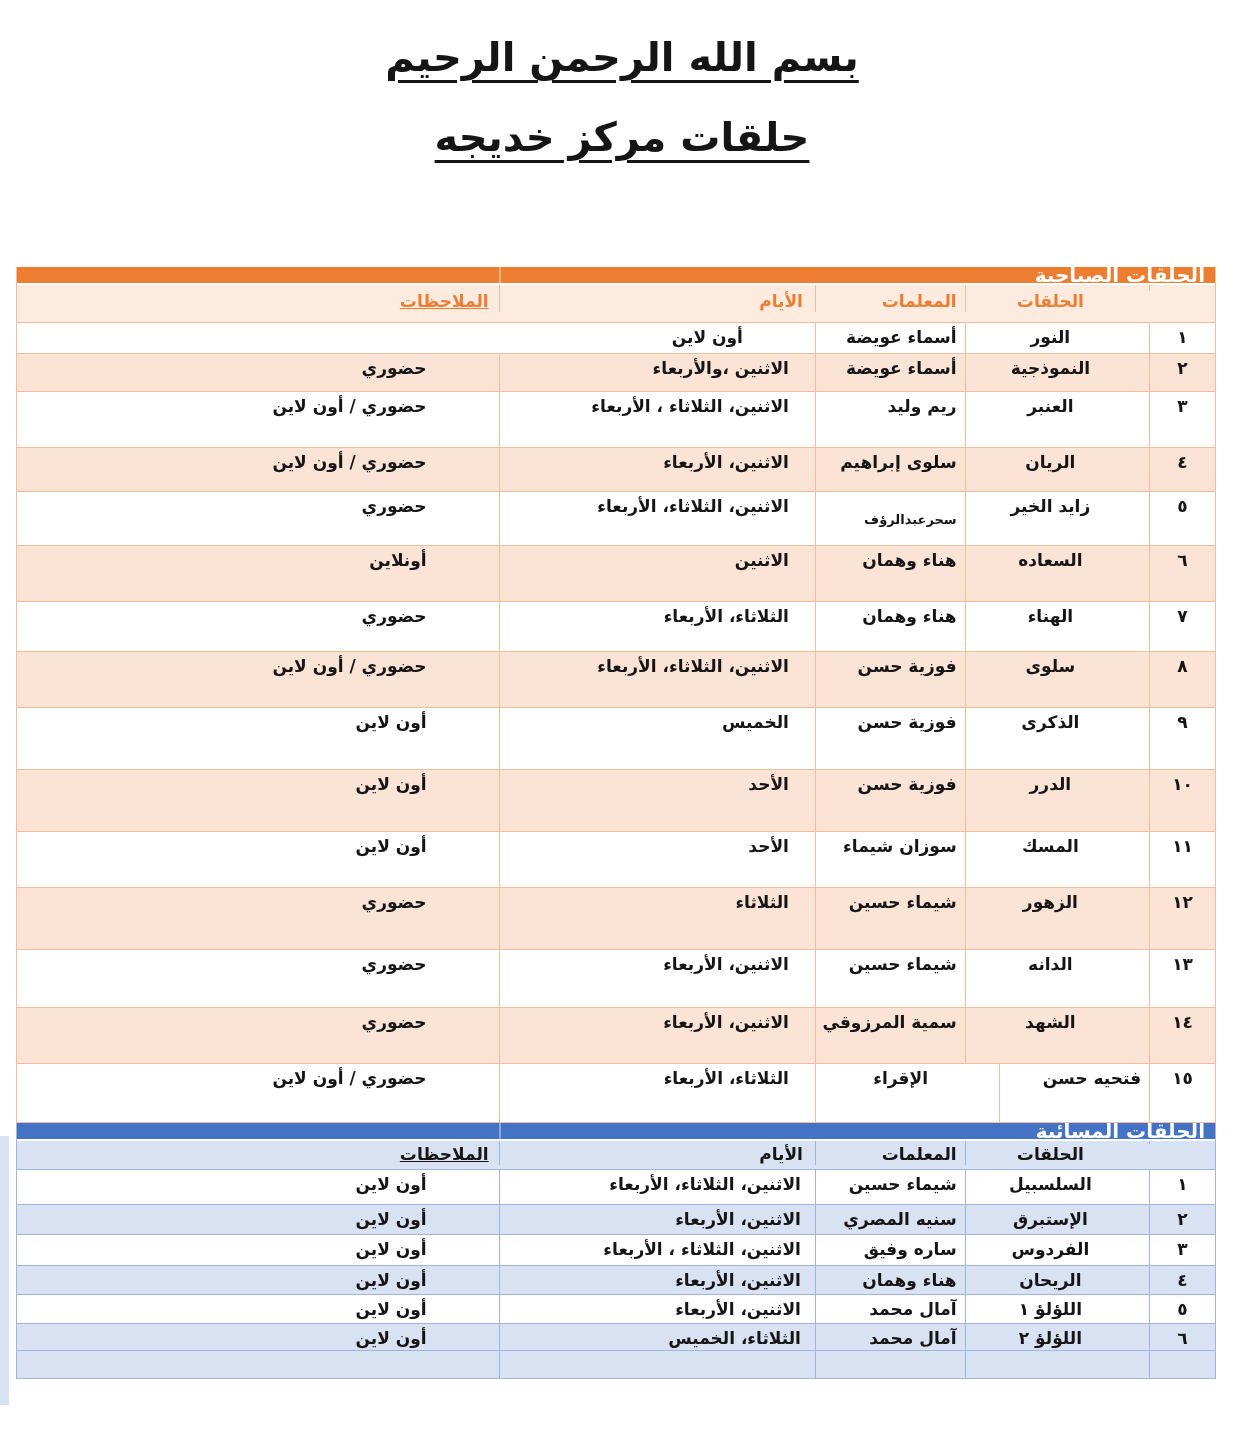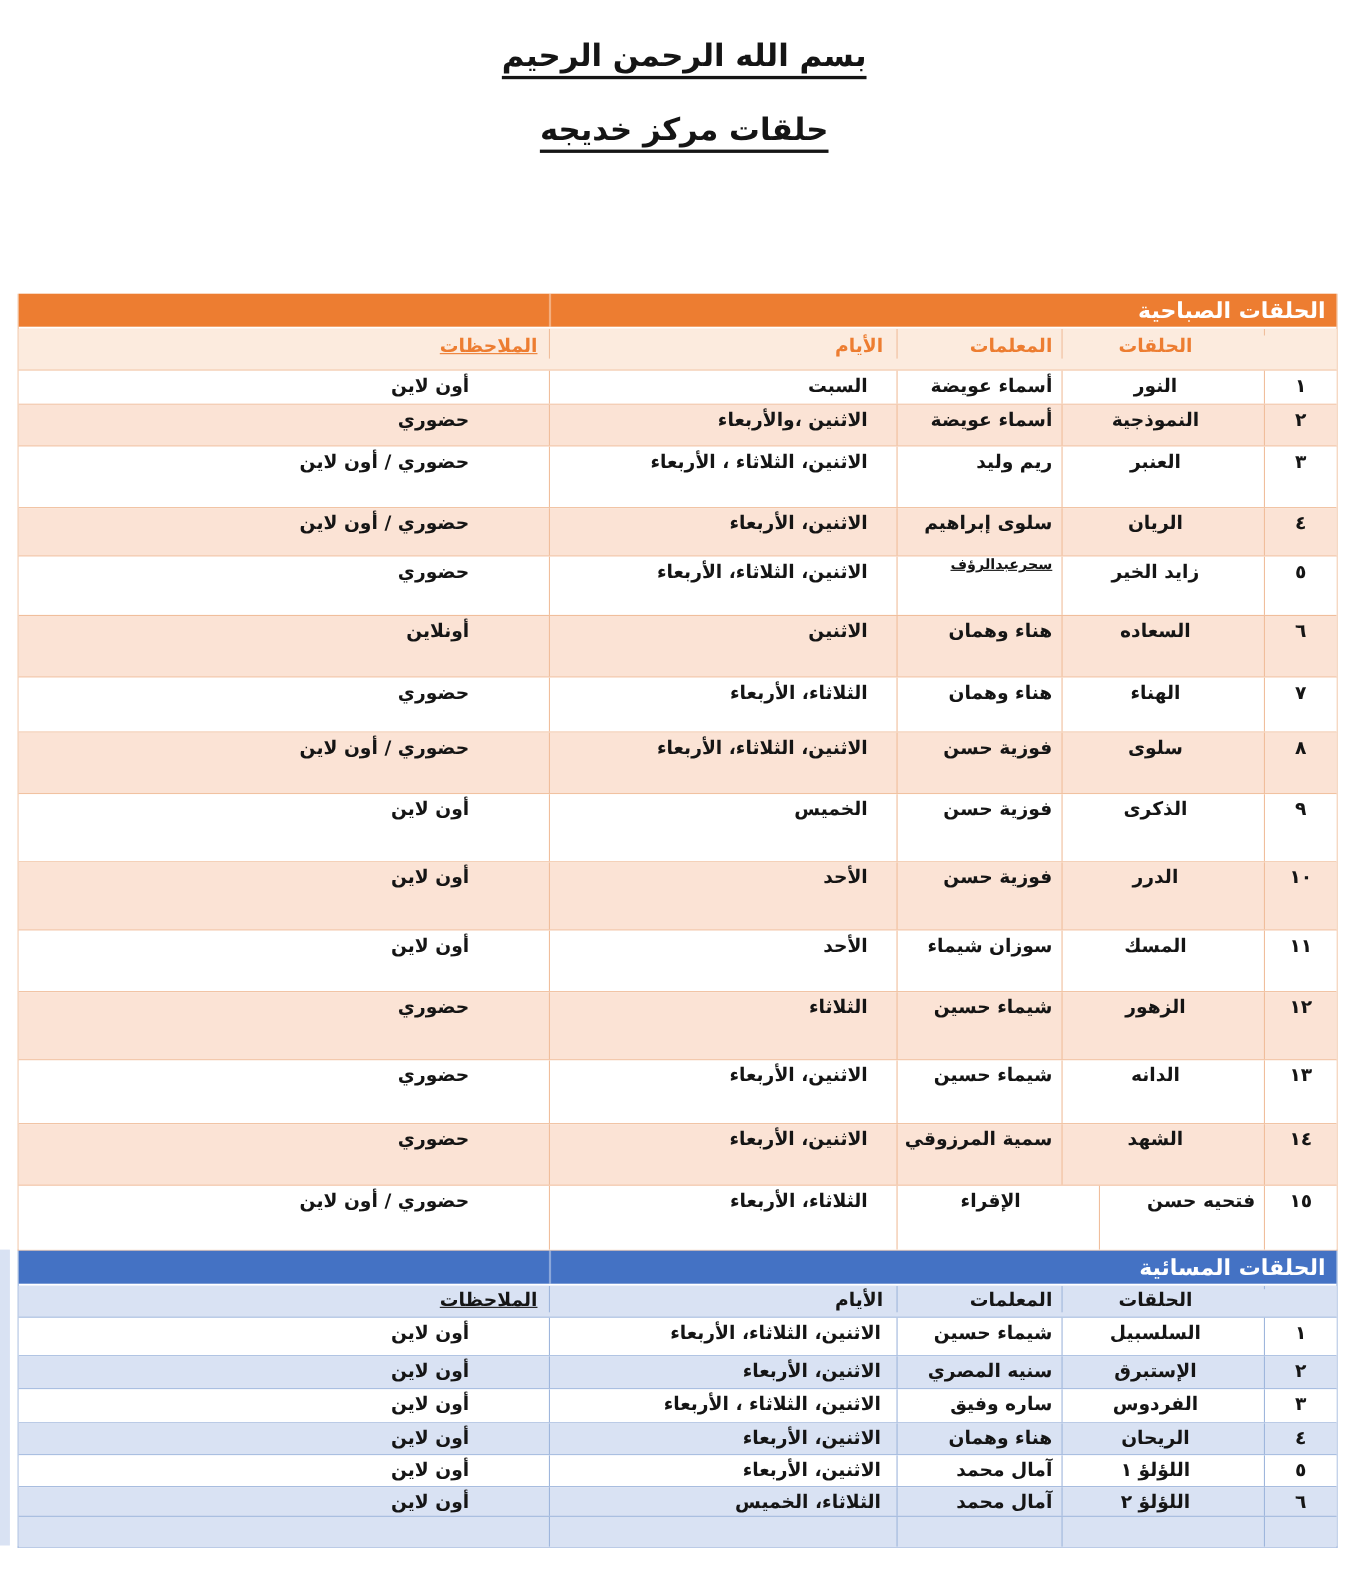--- a/index.html
+++ b/index.html
@@ -6,34 +6,34 @@
   body{
     width:1244px;height:1437px;overflow:hidden;
     font-family:"DejaVu Sans", sans-serif;
     direction:rtl;color:#151515;font-weight:bold;
   }
   .page{position:relative;width:1244px;height:1437px;background:#fff;}
 
   
   .titles{position:absolute;top:34px;left:0;right:0;text-align:center;}
   .title{
-    font-size:28px;font-weight:bold;letter-spacing:0.5px;
+    font-size:40px;font-weight:bold;letter-spacing:0.5px;
     text-decoration:underline;text-decoration-thickness:2.5px;text-underline-offset:9px;
     margin:0 0 34px 0;
   }
 
   
   .tables{position:absolute;top:267px;right:28px;width:1200px;}
 
   .sched{width:100%;box-sizing:border-box;border:1.5px solid var(--line);border-top:none;}
   .morning{--hdr:#ED7D31;--alt:#FBE3D5;--chbg:#FCEBDE;--chtx:#ED7D31;--line:#F0BE9C;}
   .evening{--hdr:#4472C4;--alt:#D9E2F3;--chbg:#D9E2F3;--chtx:#151515;--line:#9FB6DC;}
 
   .bar{
-    position:relative;box-sizing:border-box;height:32px;
+    position:relative;box-sizing:border-box;height:18px;
     background:var(--hdr);color:#fff;font-size:20px;
     display:flex;align-items:center;justify-content:flex-start;
     padding:0 10px;border-bottom:2px solid #fff;
   }
   .bar-sep{position:absolute;top:0;bottom:0;left:40.2%;width:2px;background:rgba(255,255,255,0.38);}
 
   .colhead{
     display:flex;box-sizing:border-box;background:var(--chbg);color:var(--chtx);
     border-bottom:1.5px solid var(--line);align-items:flex-start;
   }
@@ -59,21 +59,21 @@
   .c-num{width:5.5%;text-align:center;padding-inline-start:0;}
   .c-circle{width:15.4%;padding-inline-start:14px;text-align:center;}
   .c-teacher{width:12.5%;padding-inline-start:8px;}
   .c-days{width:26.4%;padding-inline-start:26px;}
   .c-notes{width:40.2%;padding-inline-start:72px;}
 
   .evening .c-days{padding-inline-start:14px;}
   .colhead .c-notes{padding-inline-start:10px;text-decoration:underline;}
   .colhead .c-days{padding-inline-start:12px;}
 
-  .td.small{font-size:13px;padding-top:0;text-decoration:underline;}
+  .td.small{font-size:13px;padding-top:20px;}
 
   .edge-strip{position:absolute;top:1136px;left:0;width:9px;height:269px;background:#D9E2F3;}
 </style>
 </head>
 <body>
 
 <div class="page">
 
   <div class="titles">
     <div class="title">بسم الله الرحمن الرحيم</div>
@@ -92,21 +92,20 @@
         <div class="td c-circle">الحلقات</div>
         <div class="td c-teacher">المعلمات</div>
         <div class="td c-days">الأيام</div>
         <div class="td c-notes">الملاحظات</div>
       </div>
       <div id="morning-rows">
   <div class="trow" style="min-height: 31px;">
     <div class="td c-num">١</div>
     <div class="td c-circle">النور</div>
     <div class="td c-teacher">أسماء عويضة</div>
-    <div class="td c-days">السبت</div>
     <div class="td c-notes">أون لاين</div>
   </div>
 
   <div class="trow alt" style="min-height: 38px;">
     <div class="td c-num">٢</div>
     <div class="td c-circle">النموذجية</div>
     <div class="td c-teacher">أسماء عويضة</div>
     <div class="td c-days">الاثنين ،والأربعاء</div>
     <div class="td c-notes">حضوري</div>
   </div>

